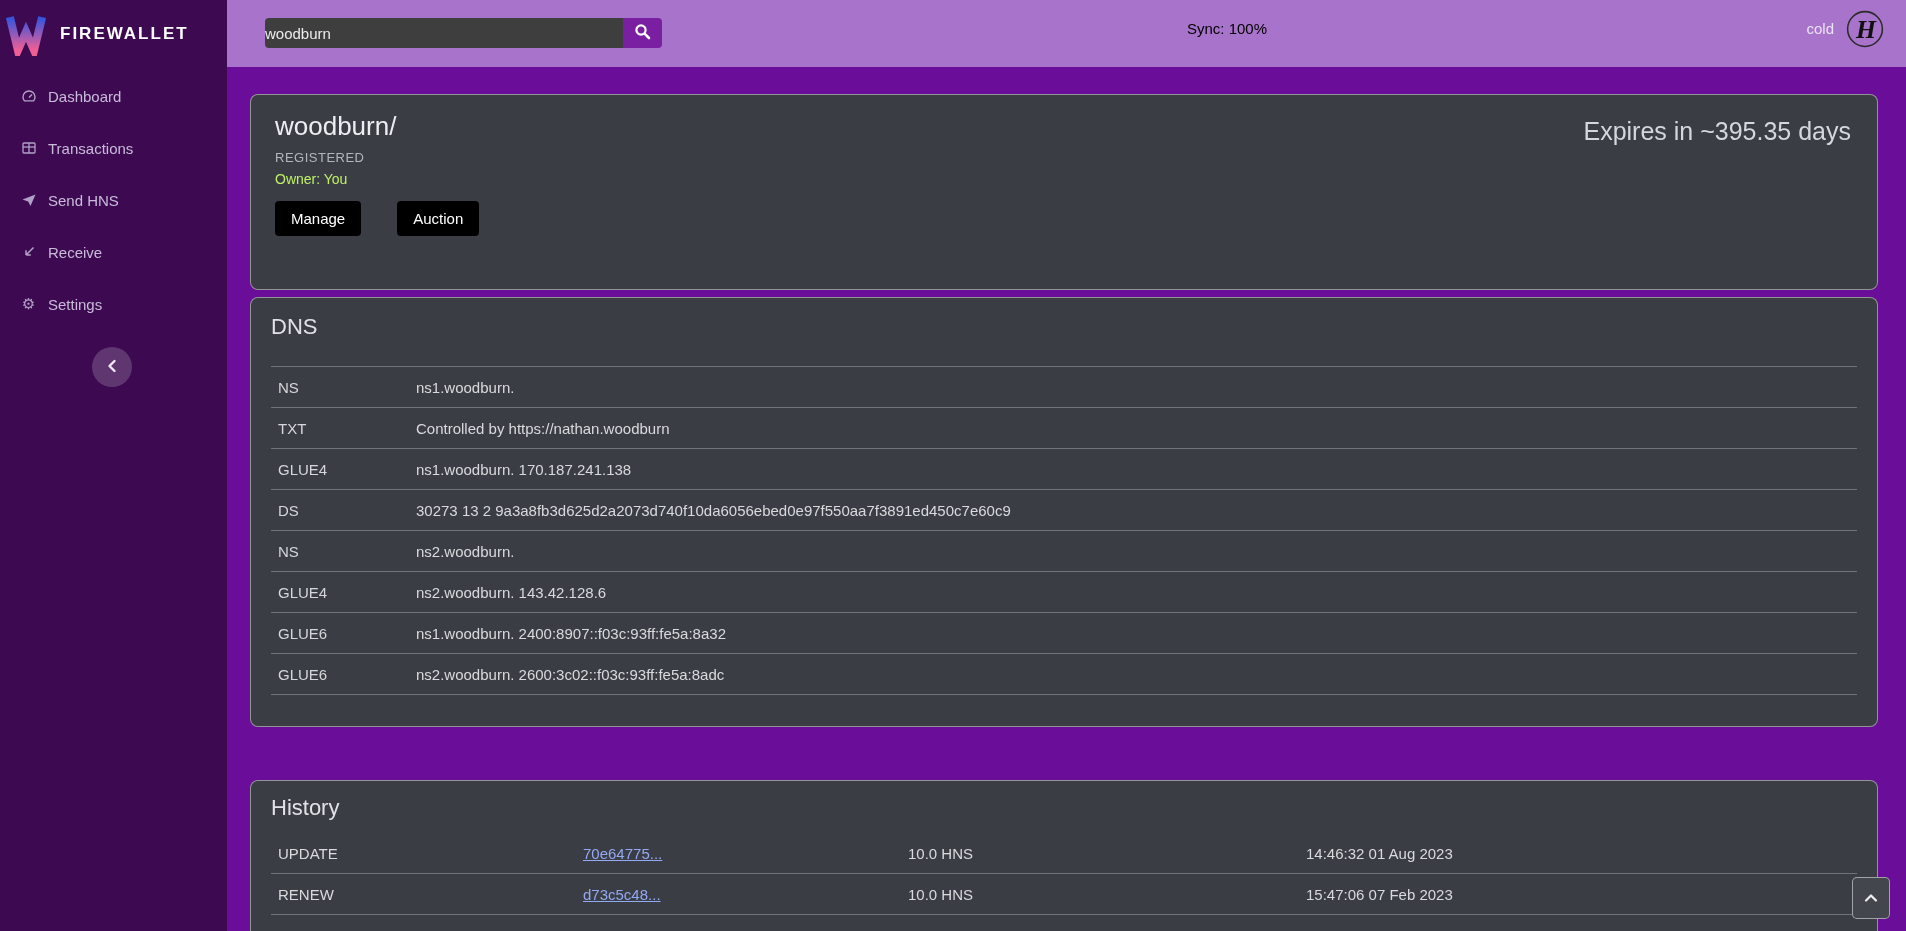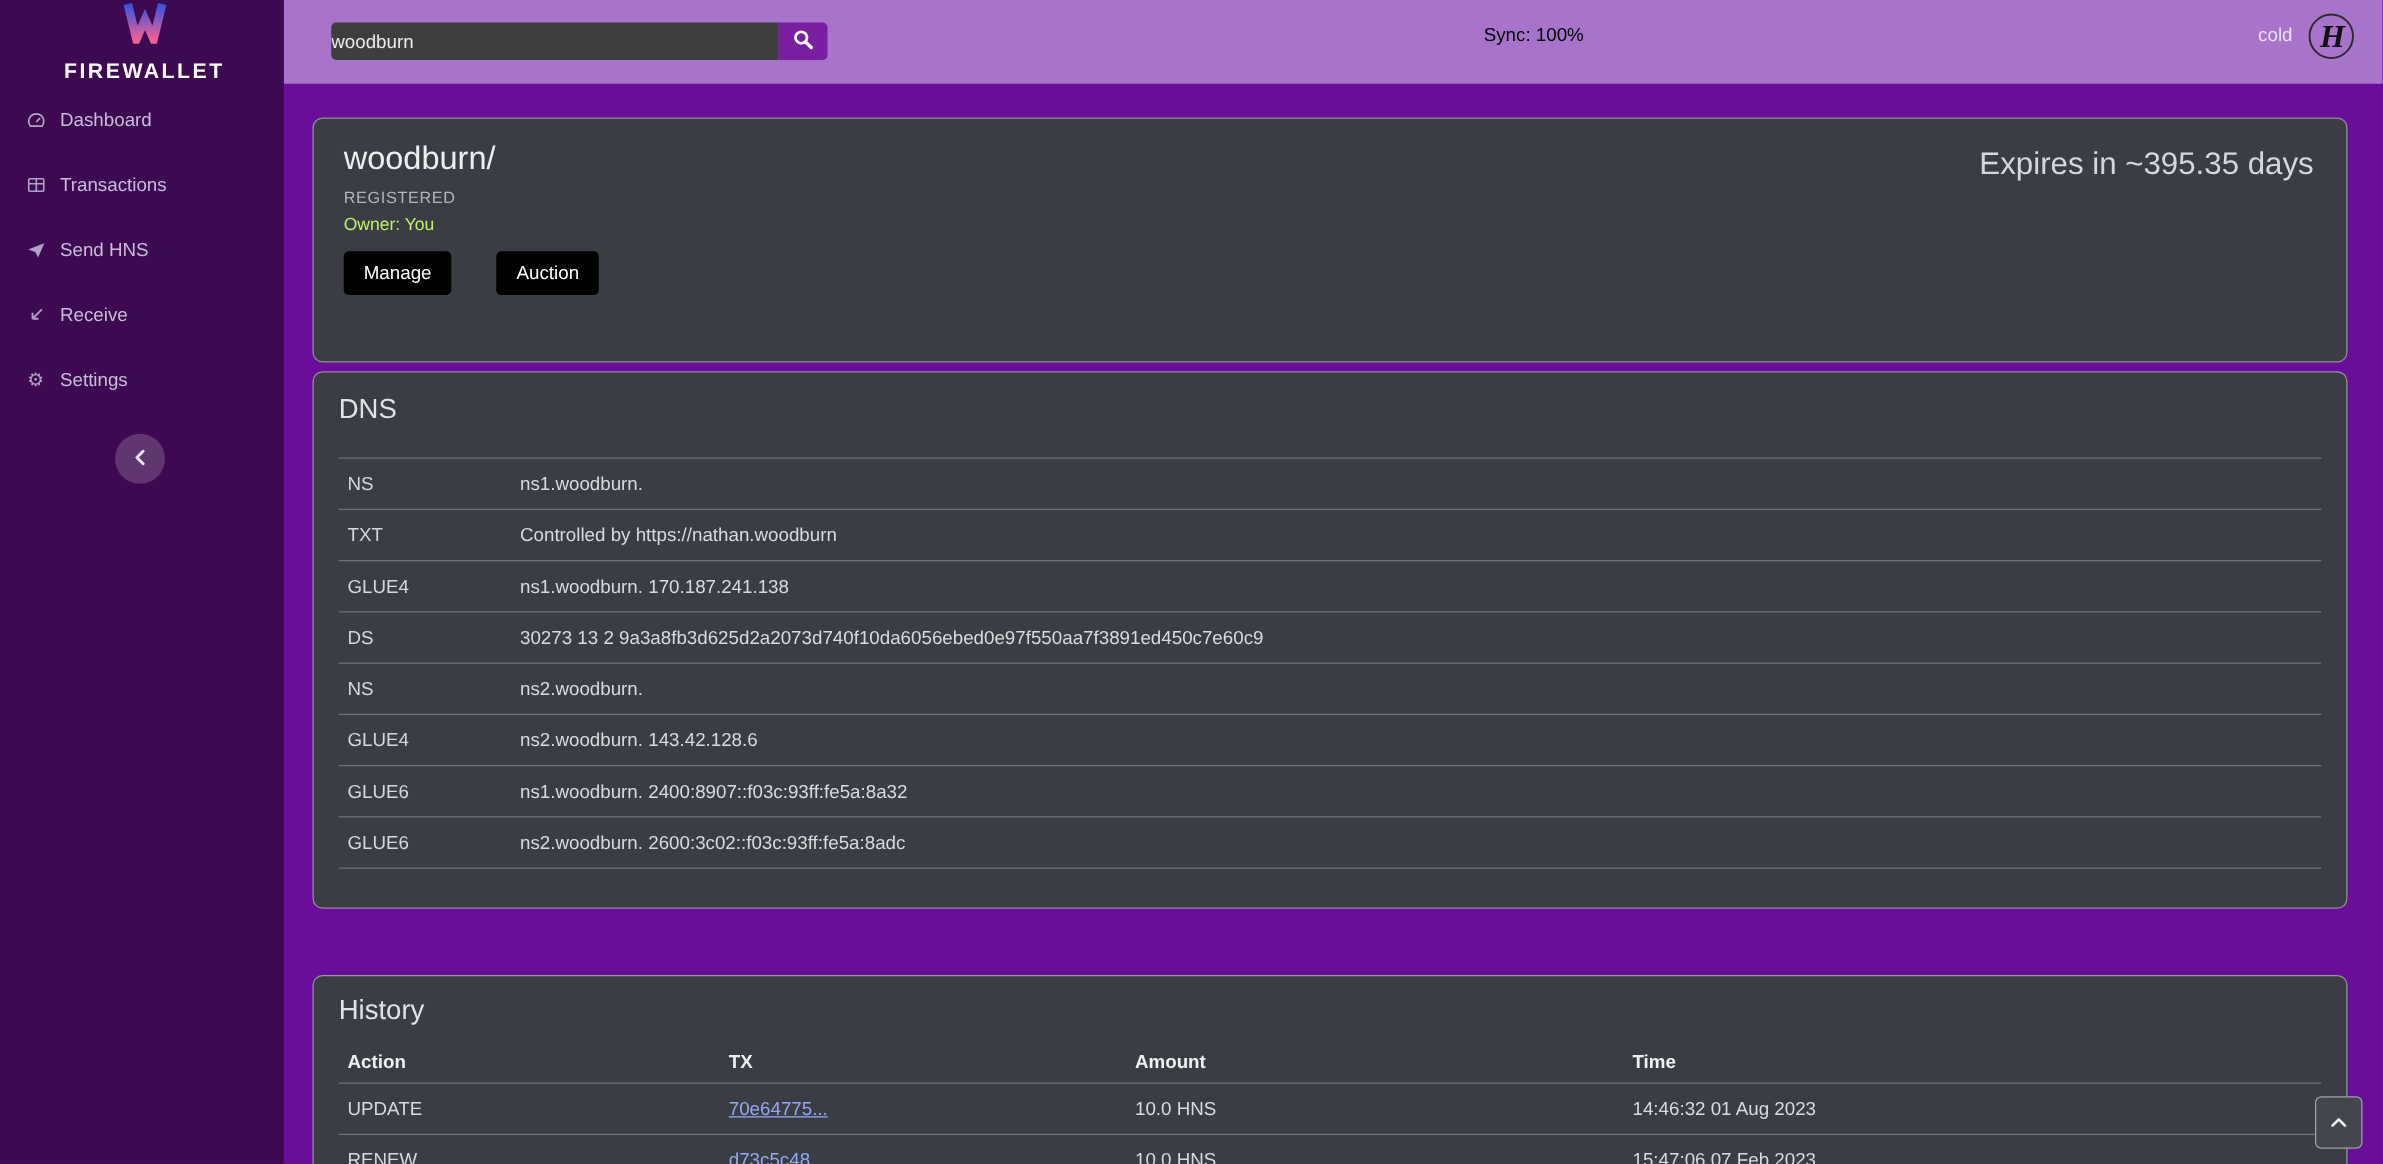--- a/index.html
+++ b/index.html
@@ -2,21 +2,21 @@
 <html><head>
 <meta charset="utf-8">
 <style>
   * { margin:0; padding:0; box-sizing:border-box; }
   html,body { width:1906px; height:931px; overflow:hidden;
     font-family:"Liberation Sans", sans-serif; background:#6a0d98; }
 
   
   .sidebar { position:absolute; left:0; top:0; width:227px; height:931px;
     background:#3d0a52; z-index:5; }
-  .brand-row { display:flex; align-items:center; height:67px; padding-left:4px; gap:12px;flex-direction:column; }
+  .brand-row { display:flex; align-items:center; height:67px; padding-left:4px; gap:12px; }
   .brand-logo { width:44px; height:44px; display:block; }
   .brand-name { color:#ffffff; font-size:17px; font-weight:bold; letter-spacing:2px; }
   .nav { padding-top:14px; }
   .nav-item { display:flex; align-items:center; height:30px; margin-bottom:22px;
     padding-left:20px; gap:11px; color:#c9bbd9; font-size:15px; cursor:pointer; }
   .nav-item .ico { width:17px; height:17px; display:flex; align-items:center; justify-content:center;
     color:#b2a1c6; font-size:15px; }
   .collapse-btn { position:absolute; left:92px; top:347px; width:40px; height:40px;
     border-radius:50%; background:rgba(255,255,255,0.18); border:none;
     display:flex; align-items:center; justify-content:center; cursor:pointer; color:#efe8f5; }
@@ -215,26 +215,20 @@
       <div class="dns-row">
         <span class="dns-type">GLUE6</span>
         <span class="dns-value">ns2.woodburn. 2600:3c02::f03c:93ff:fe5a:8adc</span>
       </div>
     </div>
   </div>
 
   <div class="card card-history">
     <div class="section-title">History</div>
     <div class="hist-table">
-      <div class="hist-header">
-        <span class="c-action">Action</span>
-        <span class="c-tx">TX</span>
-        <span class="c-amount">Amount</span>
-        <span class="c-time">Time</span>
-      </div>
       <div class="hist-row">
         <span class="c-action">UPDATE</span>
         <span class="c-tx"><a class="tx-link">70e64775...</a></span>
         <span class="c-amount">10.0 HNS</span>
         <span class="c-time">14:46:32 01 Aug 2023</span>
       </div>
       <div class="hist-row">
         <span class="c-action">RENEW</span>
         <span class="c-tx"><a class="tx-link">d73c5c48...</a></span>
         <span class="c-amount">10.0 HNS</span>

